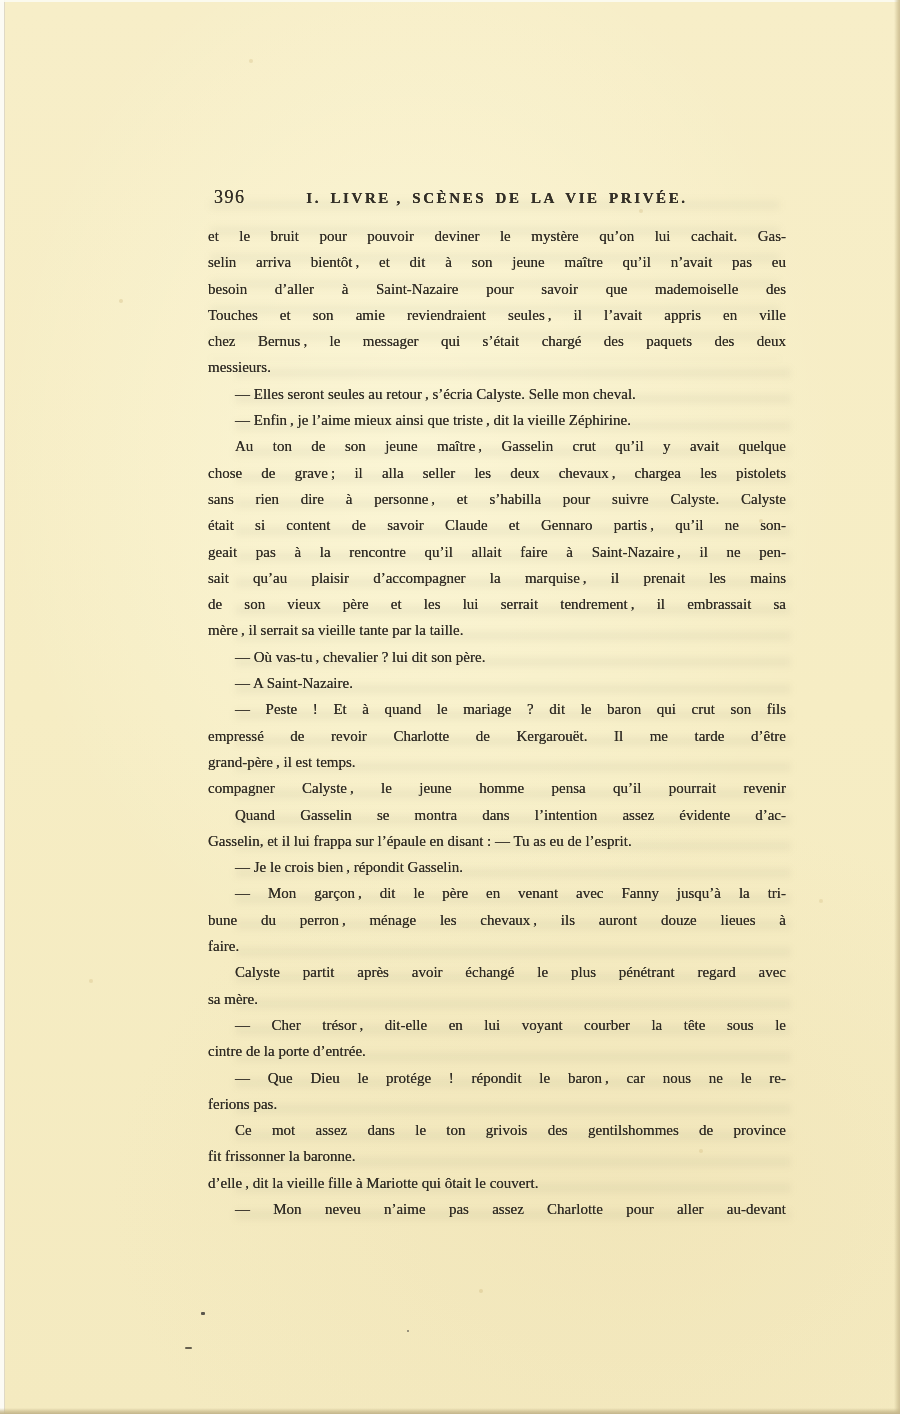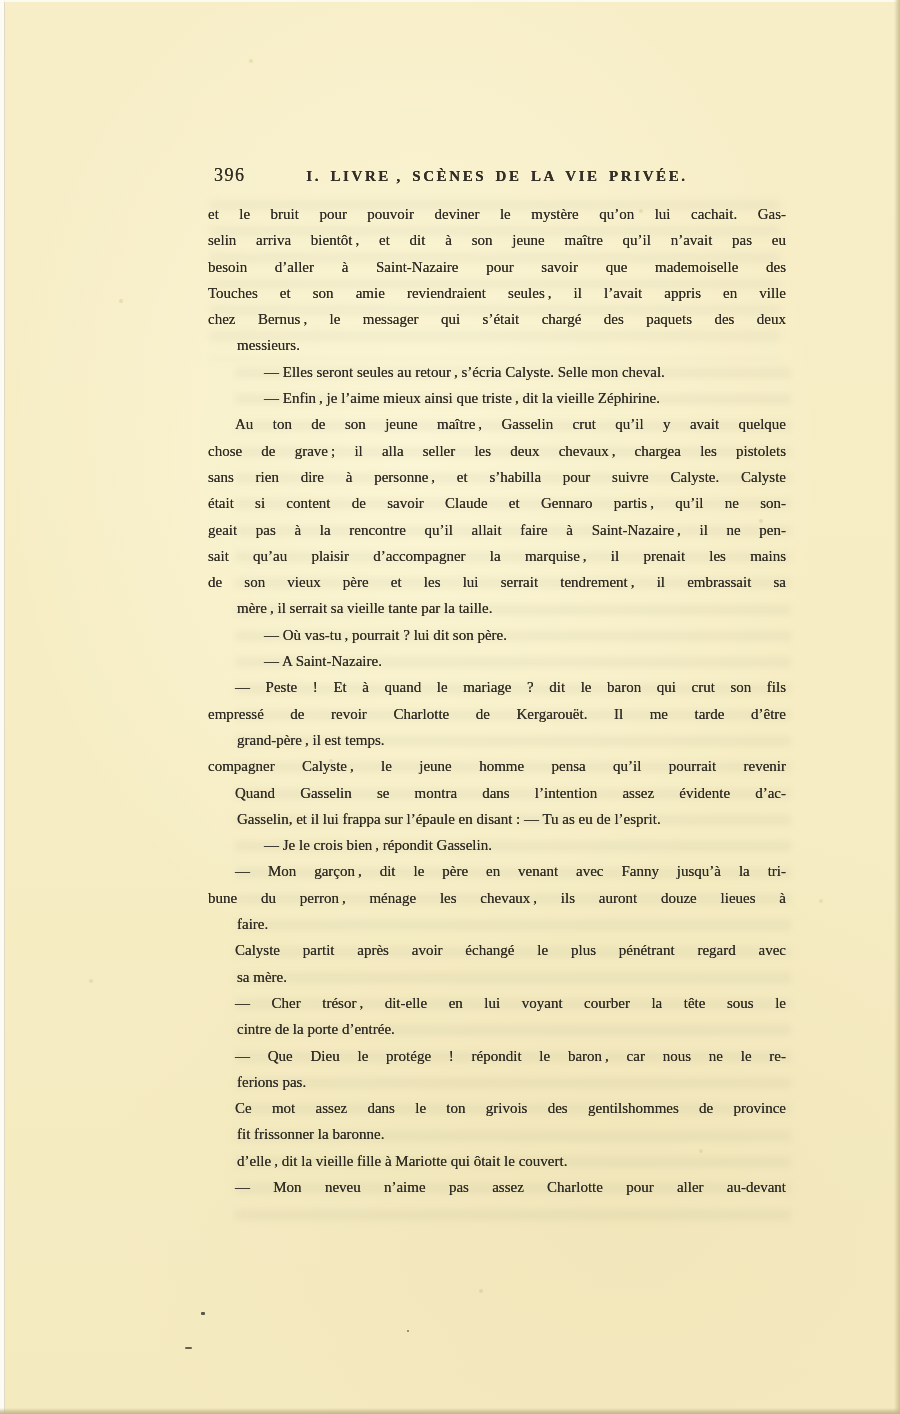--- a/index.html
+++ b/index.html
@@ -76,28 +76,29 @@
   .pagenum {
     position:absolute; left:6px; top:0;
     font-size:18px; line-height:25px; letter-spacing:1.5px;
     text-shadow: 0 0 0.4px #332f27;
   }
   .running-title {
     text-align:center;
     font-size:15px; line-height:27px; font-weight:bold;
     letter-spacing:2.6px; word-spacing:3px;
     text-shadow: 0 0 0.3px #332f27;
+    margin-top: 22px;
   }
   .body-text {
     font-size:15px; line-height:26.3px;
     text-shadow: 0 0 0.35px rgba(47,43,36,0.85);
   }
   .para { margin:0; }
   .line { text-align: justify; text-align-last: justify; white-space: normal; }
-  .line.last { text-align-last: left; margin-left: 29px; }
+  .line.last { text-align-last: left; }
   .para.indent .line.first { text-indent: 27px; }
 </style>
 </head>
 <body>
 
 <div class="page">
 
   <div class="bleed2"></div>
   <div class="bleed"></div>
   <div class="speckles"></div>
@@ -126,21 +127,21 @@
           <div class="line first">Au ton de son jeune maître , Gasselin crut qu’il y avait quelque</div>
           <div class="line">chose de grave ; il alla seller les deux chevaux , chargea les pistolets</div>
           <div class="line">sans rien dire à personne , et s’habilla pour suivre Calyste. Calyste</div>
           <div class="line">était si content de savoir Claude et Gennaro partis , qu’il ne son-</div>
           <div class="line">geait pas à la rencontre qu’il allait faire à Saint-Nazaire , il ne pen-</div>
           <div class="line">sait qu’au plaisir d’accompagner la marquise , il prenait les mains</div>
           <div class="line">de son vieux père et les lui serrait tendrement , il embrassait sa</div>
           <div class="line last">mère , il serrait sa vieille tante par la taille.</div>
         </div>
         <div class="para indent">
-          <div class="line first last">— Où vas-tu , pourrait ? lui dit son père.</div>
+          <div class="line first last">— Où vas-tu , chevalier ? lui dit son père.</div>
         </div>
         <div class="para indent">
           <div class="line first last">— A Saint-Nazaire.</div>
         </div>
         <div class="para indent">
           <div class="line first">— Peste ! Et à quand le mariage ? dit le baron qui crut son fils</div>
           <div class="line">empressé de revoir Charlotte de Kergarouët. Il me tarde d’être</div>
           <div class="line last">grand-père , il est temps.</div>
         </div>
         <div class="para indent">

